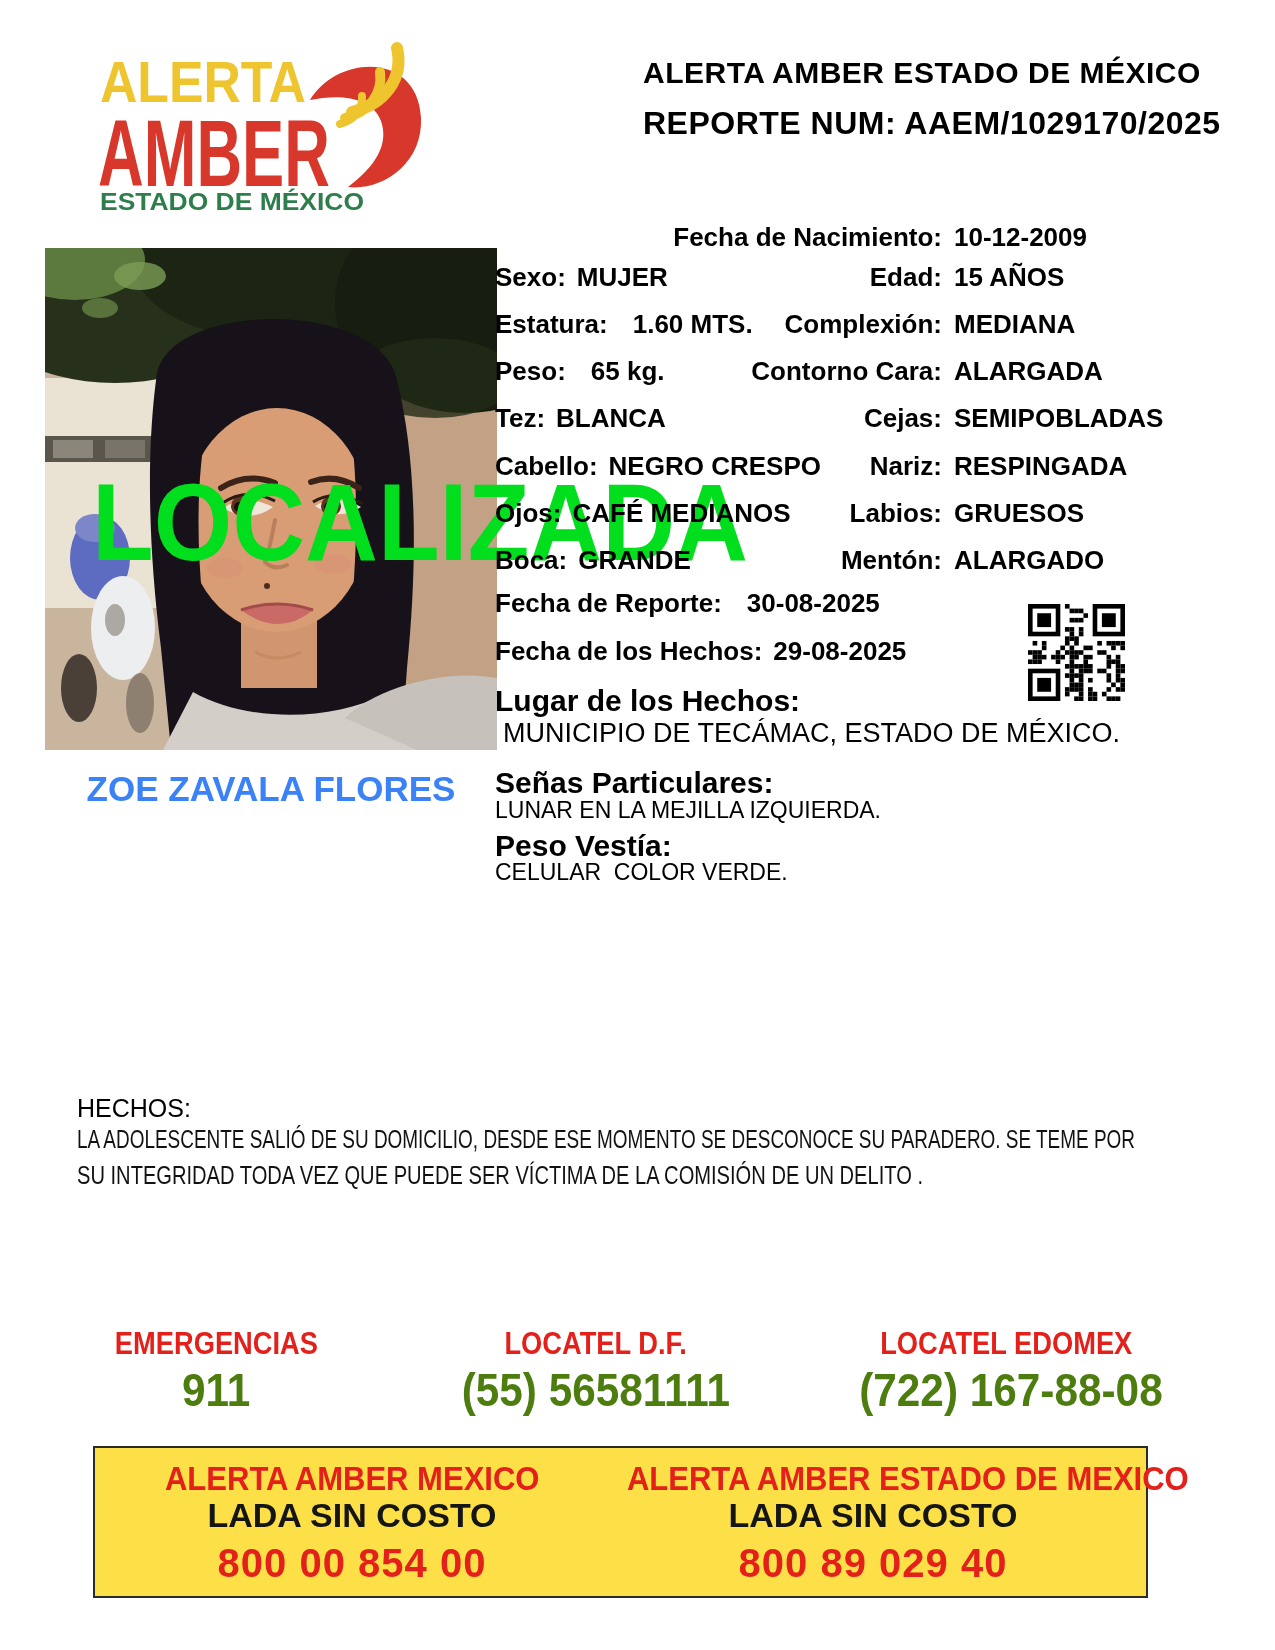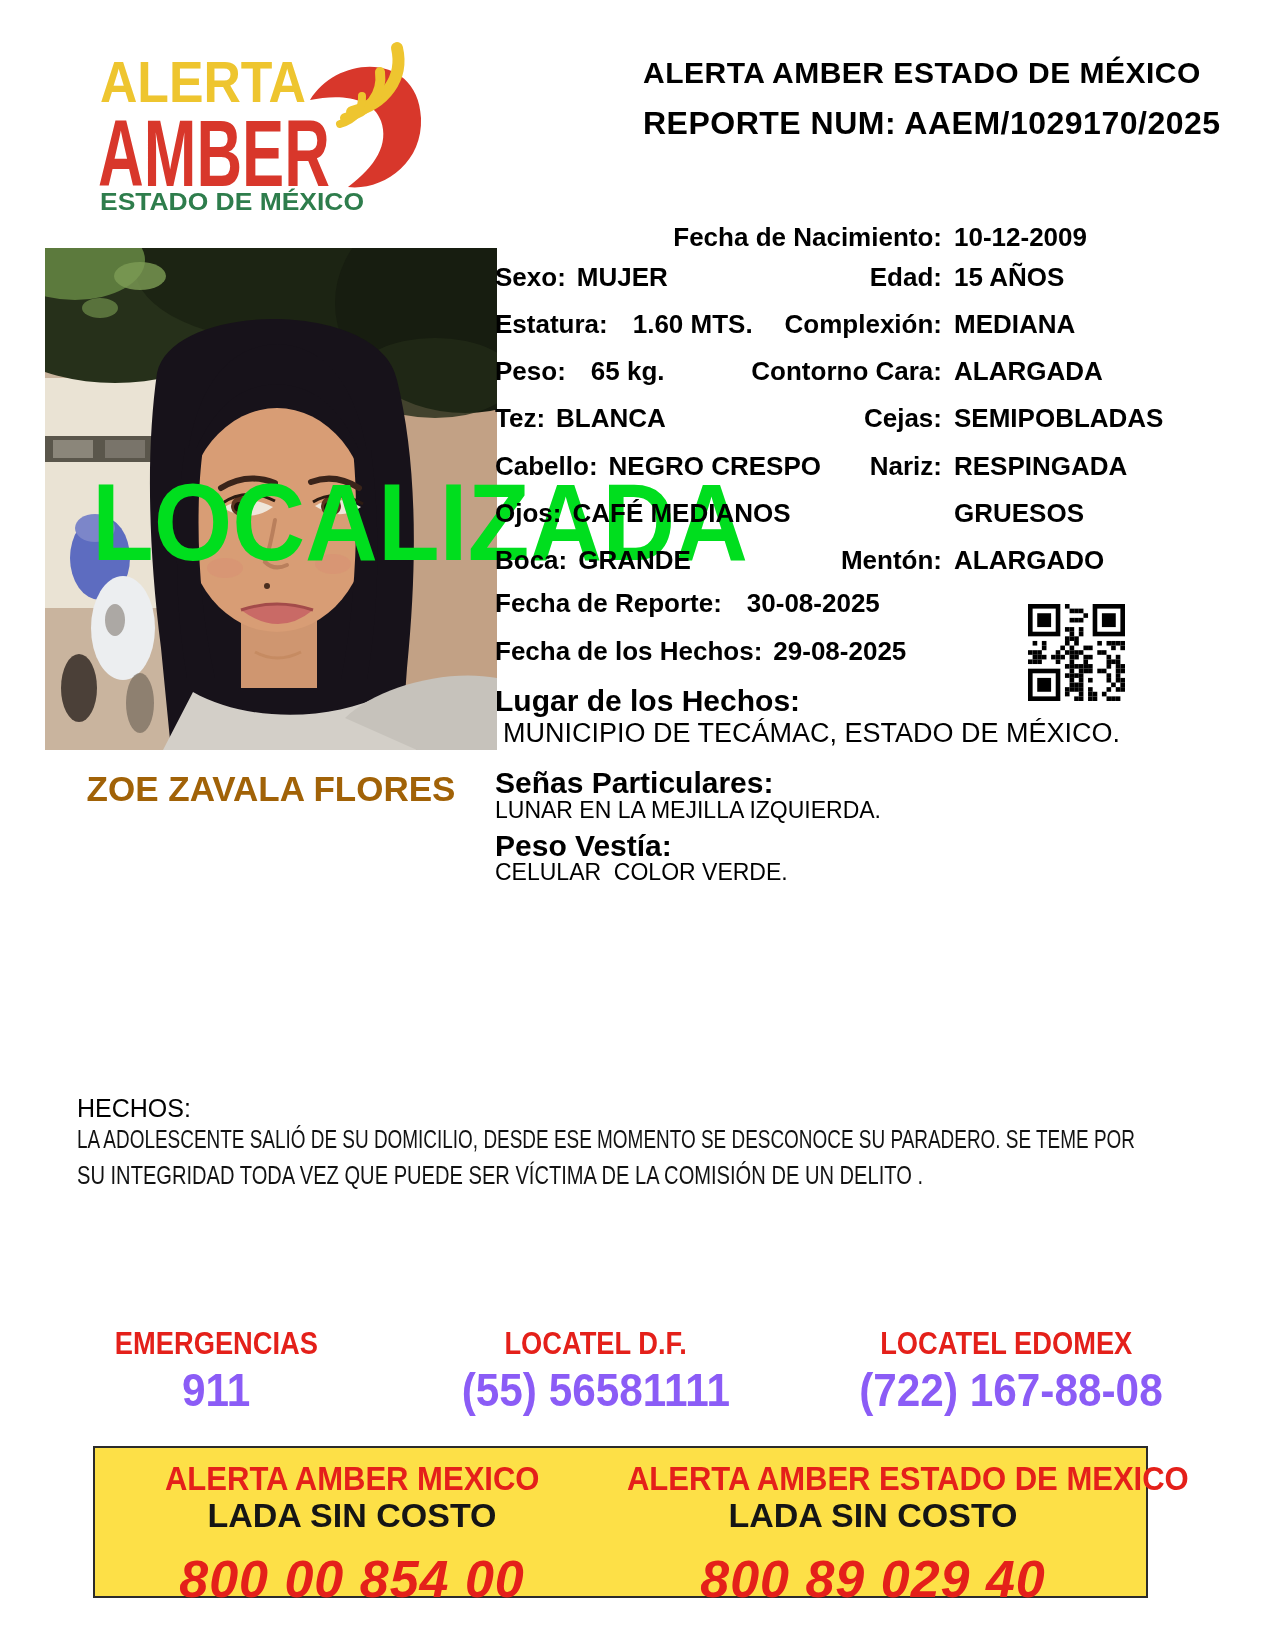--- a/index.html
+++ b/index.html
@@ -25,28 +25,28 @@
   .secval{position:absolute;font-weight:normal;white-space:pre;}
   .gap{display:inline-block;width:14px;}
   
   #qr{left:1028px;top:604px;width:97px;height:97px;}
   
   #hechos-label{left:77px;top:1094px;font-size:25px;font-weight:normal;}
   #hechos-svg{left:77px;top:1122px;width:1065px;height:76px;overflow:visible;}
   
   .contact{top:1326px;width:320px;text-align:center;}
   .contact .clabel{display:inline-block;font-size:31px;font-weight:bold;transform:scaleX(.88);transform-origin:center;white-space:nowrap;}
-  .contact .cnumber{display:block;margin-top:1px;font-size:46px;font-weight:bold;color:#8b5cf6;white-space:nowrap;}
+  .contact .cnumber{display:block;margin-top:1px;font-size:46px;font-weight:bold;color:#4d7c0f;white-space:nowrap;}
   .contact .cnumber span{display:inline-block;transform:scaleX(.92);transform-origin:center;}
   
   #hotline-box{left:93px;top:1446px;width:1051px;height:148px;border:2px solid #2b2b2b;background:#fde047;}
   .hot-col{position:absolute;top:12px;text-align:center;}
   .hot-title{display:inline-block;font-size:33px;font-weight:bold;transform:scaleX(.94);transform-origin:center;white-space:nowrap;}
   .hot-sub{font-size:34px;font-weight:bold;color:#151515;margin-top:-2px;white-space:nowrap;}
-  .hot-number{font-size:52px;font-weight:bold;margin-top:14px;letter-spacing:1px;white-space:nowrap;font-style:italic;}
+  .hot-number{font-size:40px;font-weight:bold;margin-top:6px;letter-spacing:1px;white-space:nowrap;}
 </style>
 </head>
 <body>
 
 <div id="page">
 
   <svg class="abs" style="left:92px;top:36px;" width="340" height="182" viewBox="0 0 340 182">
     <text x="8" y="66" font-size="58" font-weight="bold" fill="#EEC52F" textLength="206" lengthAdjust="spacingAndGlyphs">ALERTA</text>
     <text x="6" y="150" font-size="94" font-weight="bold" fill="#D8372B" textLength="232" lengthAdjust="spacingAndGlyphs">AMBER</text>
     <text x="8" y="174" font-size="23" font-weight="bold" fill="#2E7D4C" textLength="264" lengthAdjust="spacingAndGlyphs">ESTADO DE MÉXICO</text>
@@ -130,21 +130,21 @@
     <path d="M196,362 q36,-12 72,0 q-34,28 -72,0 Z" fill="#c96a66"></path>
     <path d="M196,362 q36,-12 72,0" stroke="#a34b4a" stroke-width="3" fill="none"></path>
 
     <path d="M210,404 q22,12 46,0" stroke="#c08459" stroke-width="3" fill="none" opacity=".6"></path>
   </svg>
 
   <svg class="abs" id="status-svg" viewBox="0 0 672 116">
     <text x="6" y="94" font-size="110" font-weight="bold" fill="#00DE1E" textLength="656" lengthAdjust="spacingAndGlyphs">LOCALIZADA</text>
   </svg>
 
-  <div class="abs" id="child-name" style="color:#a16207">ZOE ZAVALA FLORES</div>
+  <div class="abs" id="child-name" style="color:#3b82f6">ZOE ZAVALA FLORES</div>
 
   <div class="abs" id="fields">
 
     <div class="frow" style="top:4px">
       <span class="rl">Fecha de Nacimiento:</span>
       <span class="rv">10-12-2009</span>
     </div>
 
     <div class="frow" style="top:44px">
       <span class="fl"><span class="lab">Sexo:</span><span>MUJER</span></span>
@@ -166,20 +166,21 @@
       <span class="rl">Cejas:</span>
       <span class="rv">SEMIPOBLADAS</span>
     </div>
     <div class="frow" style="top:233px">
       <span class="fl"><span class="lab">Cabello:</span><span>NEGRO CRESPO</span></span>
       <span class="rl">Nariz:</span>
       <span class="rv">RESPINGADA</span>
     </div>
     <div class="frow" style="top:280px">
       <span class="fl"><span class="lab">Ojos:</span><span>CAFÉ MEDIANOS</span></span>
+      <span class="rl">Labios:</span>
       <span class="rv">GRUESOS</span>
     </div>
     <div class="frow" style="top:327px">
       <span class="fl"><span class="lab">Boca:</span><span>GRANDE</span></span>
       <span class="rl">Mentón:</span>
       <span class="rv">ALARGADO</span>
     </div>
 
     <div class="frow" style="top:370px">
       <span class="fl"><span class="lab">Fecha de Reporte:</span><span class="gap"></span><span>30-08-2025</span></span>

